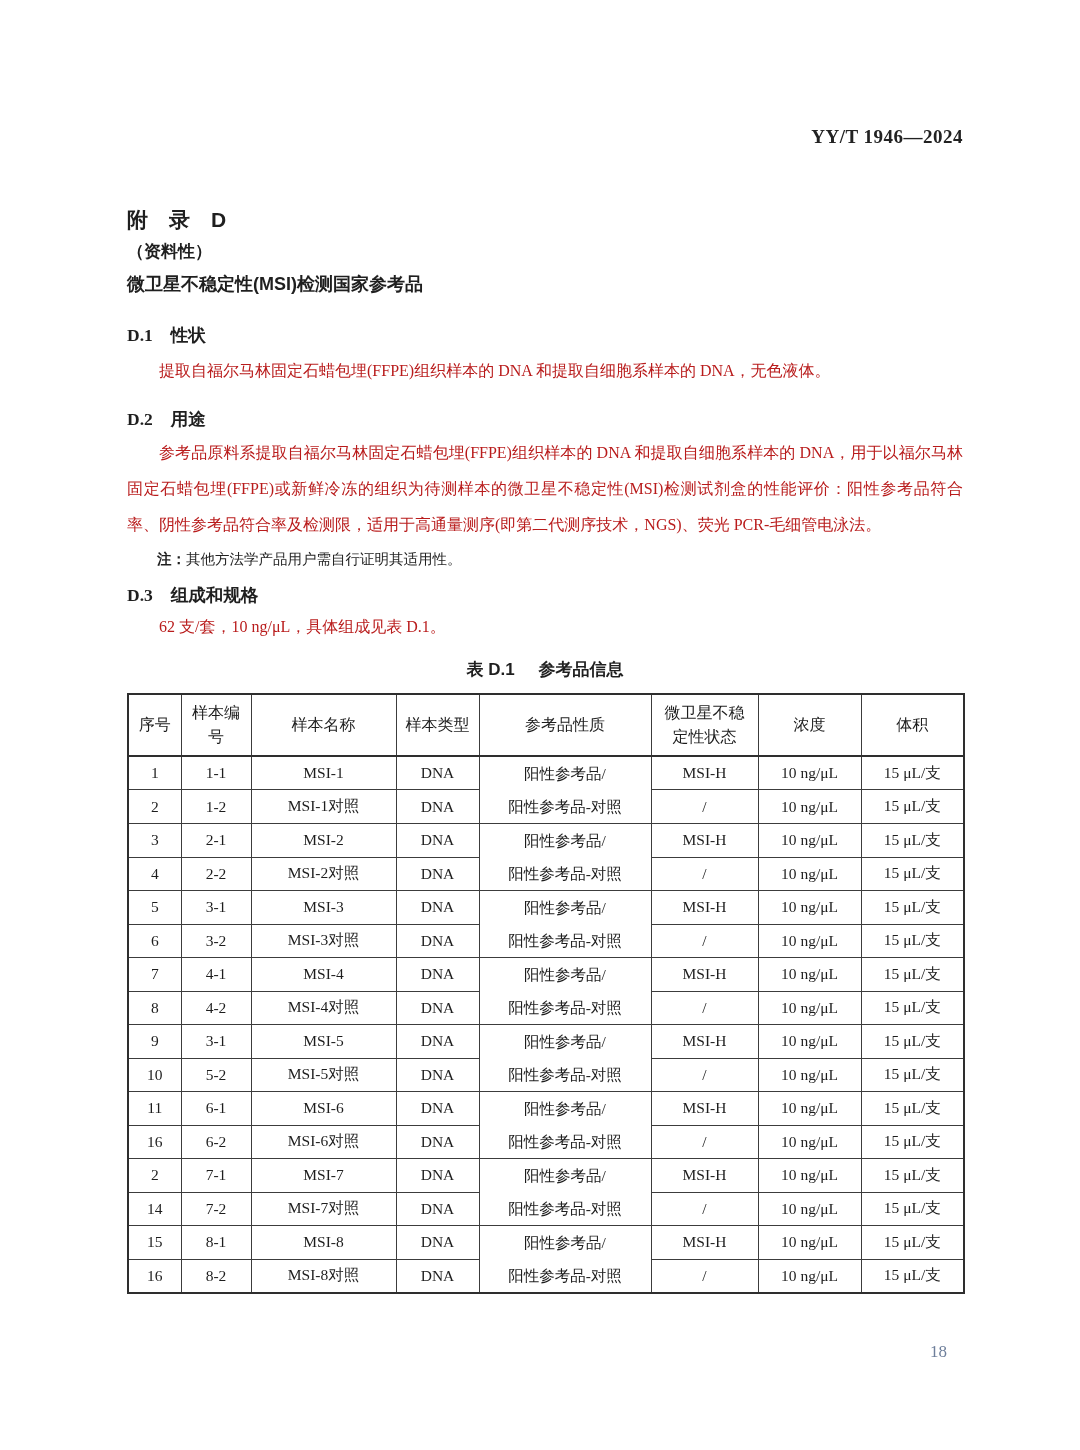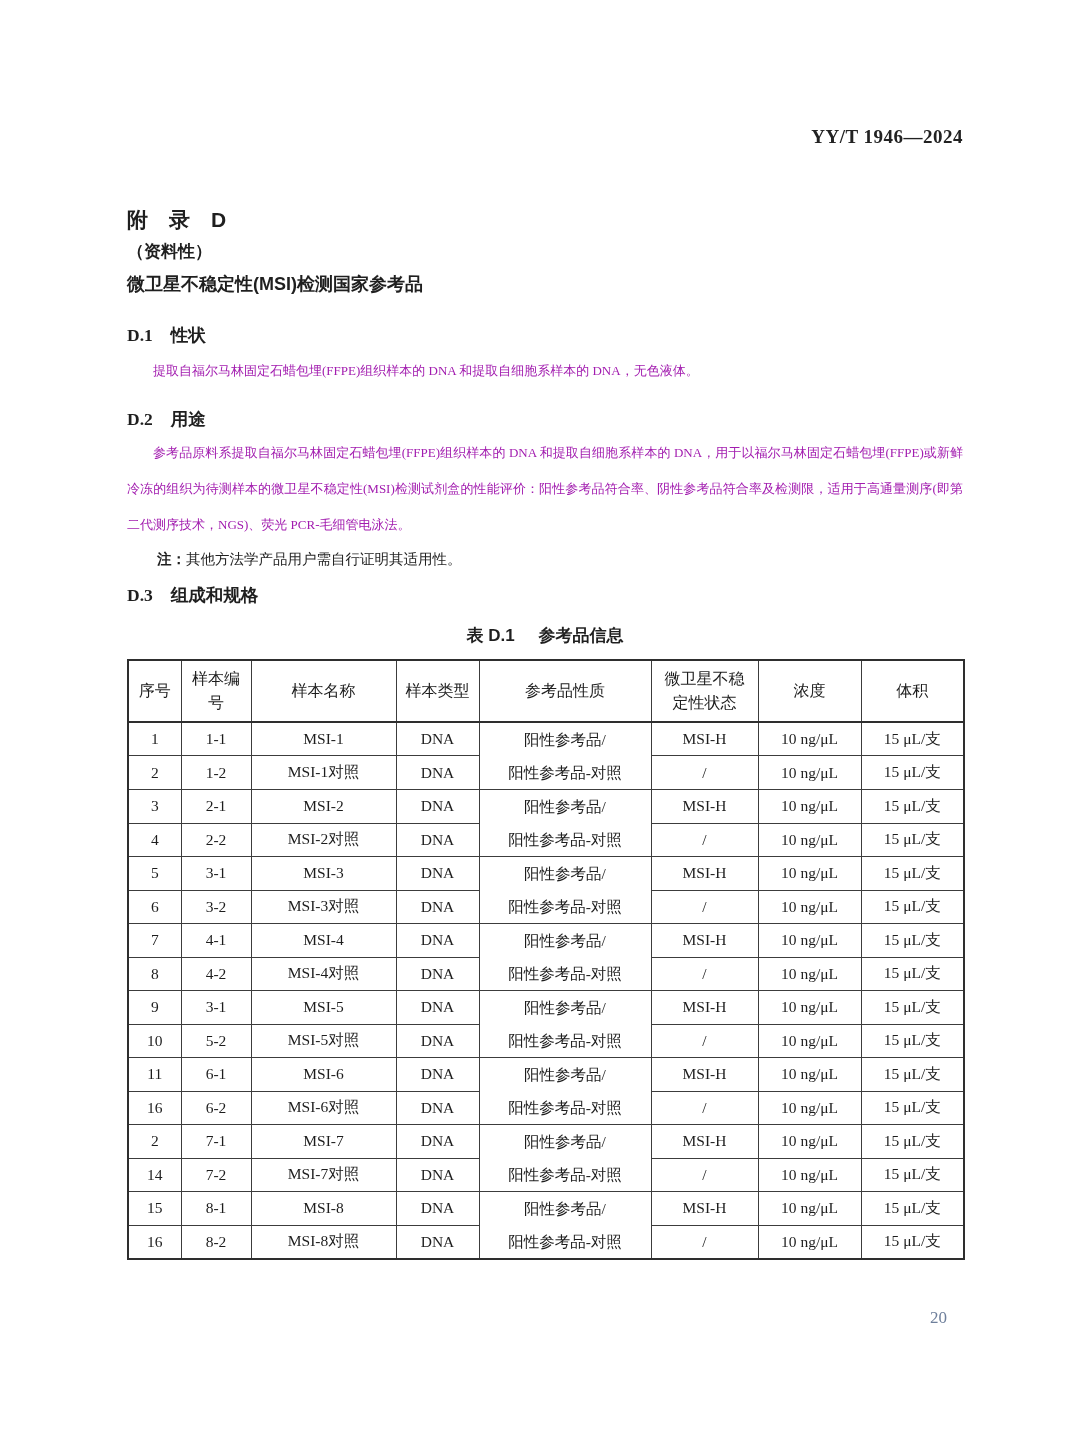--- a/index.html
+++ b/index.html
@@ -19,21 +19,21 @@
 
   .sec-head {
     font-family: "Liberation Sans", "DejaVu Sans", sans-serif;
     font-weight: bold; font-size: 17.5px; line-height: 24px;
   }
   .sec-head .sec-id { margin-right: 18px; font-family: "Liberation Serif", serif; }
   .sec-head-1 { margin-top: 26px; }
   .sec-head-2 { margin-top: 16px; }
   .sec-head-3 { margin-top: 12px; }
 
-  .para { font-size: 13px; text-align: justify; text-indent: 2em; color: #a21caf; }
+  .para { font-size: 16px; text-align: justify; text-indent: 2em; color: #b91c1c; }
   .para-d1 { margin-top: 4px; line-height: 40px; }
   .para-d2 { margin-top: 4px; line-height: 36px; }
   .para-d3 { margin-top: 6px; line-height: 28px; }
 
   .note { margin-top: 4px; margin-left: 30px; font-size: 14.5px; line-height: 24px; }
   .note .note-label { font-family: "Liberation Sans", "DejaVu Sans", sans-serif; font-weight: bold; }
 
   .table-caption {
     margin-top: 16px; text-align: center;
     font-family: "Liberation Sans", "DejaVu Sans", sans-serif;
@@ -86,20 +86,21 @@
     <span class="sec-id">D.2</span><span>用途</span>
   </div>
   <p class="para para-d2">参考品原料系提取自福尔马林固定石蜡包埋(FFPE)组织样本的 DNA 和提取自细胞系样本的 DNA，用于以福尔马林固定石蜡包埋(FFPE)或新鲜冷冻的组织为待测样本的微卫星不稳定性(MSI)检测试剂盒的性能评价：阳性参考品符合率、阴性参考品符合率及检测限，适用于高通量测序(即第二代测序技术，NGS)、荧光 PCR-毛细管电泳法。</p>
   <div class="note">
     <span class="note-label">注：</span><span>其他方法学产品用户需自行证明其适用性。</span>
   </div>
 
   <div class="sec-head sec-head-3">
     <span class="sec-id">D.3</span><span>组成和规格</span>
   </div>
+  <p class="para para-d3">62 支/套，10 ng/μL，具体组成见表 D.1。</p>
 
   <div class="table-caption">
     <span class="cap-label">表 D.1</span><span>参考品信息</span>
   </div>
 
   <table class="ref-table">
     <colgroup>
       <col style="width:53px">
         <col style="width:70px">
         <col style="width:145px">
@@ -294,15 +295,15 @@
           <td>8-2</td>
           <td>MSI-8对照</td>
           <td>DNA</td>
           <td>/</td>
           <td>10 ng/μL</td>
           <td>15 μL/支</td>
         </tr>
       </tbody>
   </table>
 
-  <div class="page-number">20</div>
+  <div class="page-number">18</div>
 
 </div>
 
 </body></html>

